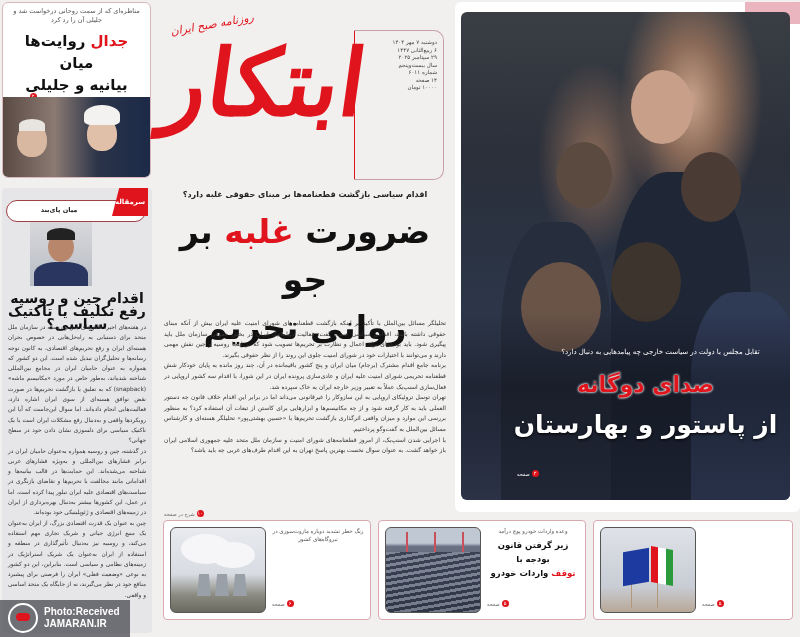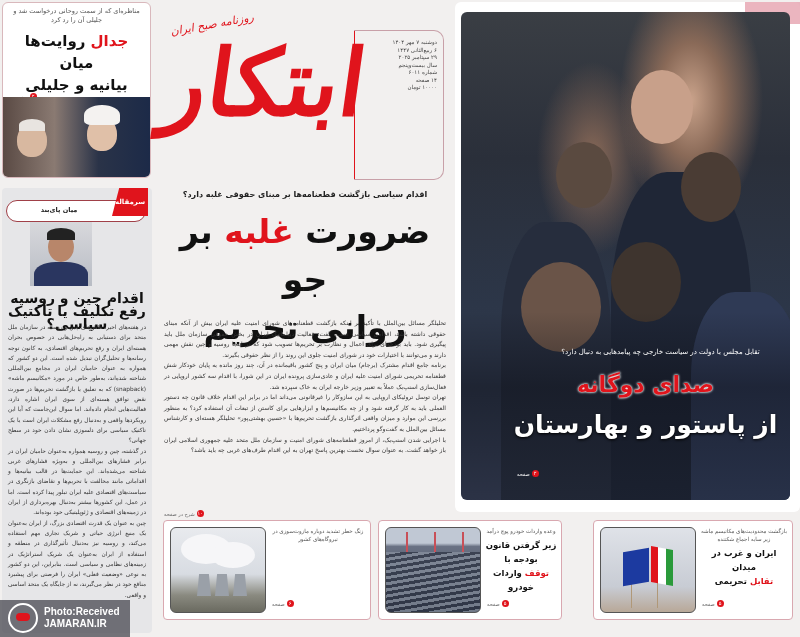--- a/index.html
+++ b/index.html
@@ -68,21 +68,21 @@
   .col-photo .face { position: absolute; left: 18px; top: 10px; width: 26px; height: 30px; border-radius: 50%; background: #b8866a; }
   .col-photo .hair { position: absolute; left: 17px; top: 6px; width: 28px; height: 12px; border-radius: 50% 50% 0 0; background: #222; }
   .col-photo .jacket { position: absolute; left: 4px; top: 40px; width: 54px; height: 30px; border-radius: 40% 40% 0 0; background: #2a3660; }
   .col-title { position: absolute; left: 4px; right: 4px; top: 104px; font-size: 14px; line-height: 13px; font-weight: bold; text-align: center; color: #111; }
   .col-text { position: absolute; left: 6px; right: 6px; top: 134px; font-size: 5.8px; line-height: 10.3px; text-align: justify; color: #333; }
   .col-text p { margin: 0; }
 
   
   .card { position: absolute; top: 520px; height: 100px; background: #fff; border: 1px solid #d9a8b0; border-radius: 4px; }
   .card1 { left: 593px; width: 200px; }
-  .card2 { left: 378px; width: 184px; }
+  .card2 { left: 378px; width: 208px; }
   .card3 { left: 163px; width: 208px; }
   .card-img { position: absolute; left: 6px; top: 6px; width: 96px; height: 86px; border-radius: 6px; overflow: hidden; border: 1px solid #555; }
   .card-text { position: absolute; right: 4px; left: 106px; top: 6px; text-align: center; }
   .card-kicker { font-size: 5.5px; line-height: 8px; color: #555; }
   .card-title { font-size: 8.5px; line-height: 14px; font-weight: bold; color: #111; margin-top: 3px; }
   .card-title .red { color: #e0141c; }
   .card-ref { position: absolute; left: 108px; bottom: 10px; }
 
   .img-flags { background: linear-gradient(180deg, #dfe2e8 0%, #c8ccd4 70%, #b8a898 100%); }
   .flag-eu { position: absolute; left: 22px; top: 22px; width: 26px; height: 34px; background: #1c3aa0; transform: skewY(-10deg); }
@@ -202,27 +202,20 @@
   </div>
 </div>
 
 <div class="card card1">
   <div class="card-img img-flags">
     <div class="pole" style="left:30px"></div>
     <div class="pole" style="left:56px"></div>
     <div class="flag-eu"></div>
     <div class="flag-ir"></div>
   </div>
-  <div class="card-text">
-    <div class="card-kicker">بازگشت محدودیت‌های مکانیسم ماشه زیر سایه اجماع شکننده</div>
-    <div class="card-title">
-      <span>ایران و غرب در میدان</span><br>
-      <span class="red">تقابل</span><span> تحریمی</span>
-    </div>
-  </div>
   <div class="card-ref">
     <span class="page-ref">
         <span class="page-dot">۵</span>
         <span>صفحه</span>
       </span>
   </div>
 </div>
 
 <div class="card card2">
   <div class="card-img img-cars">

